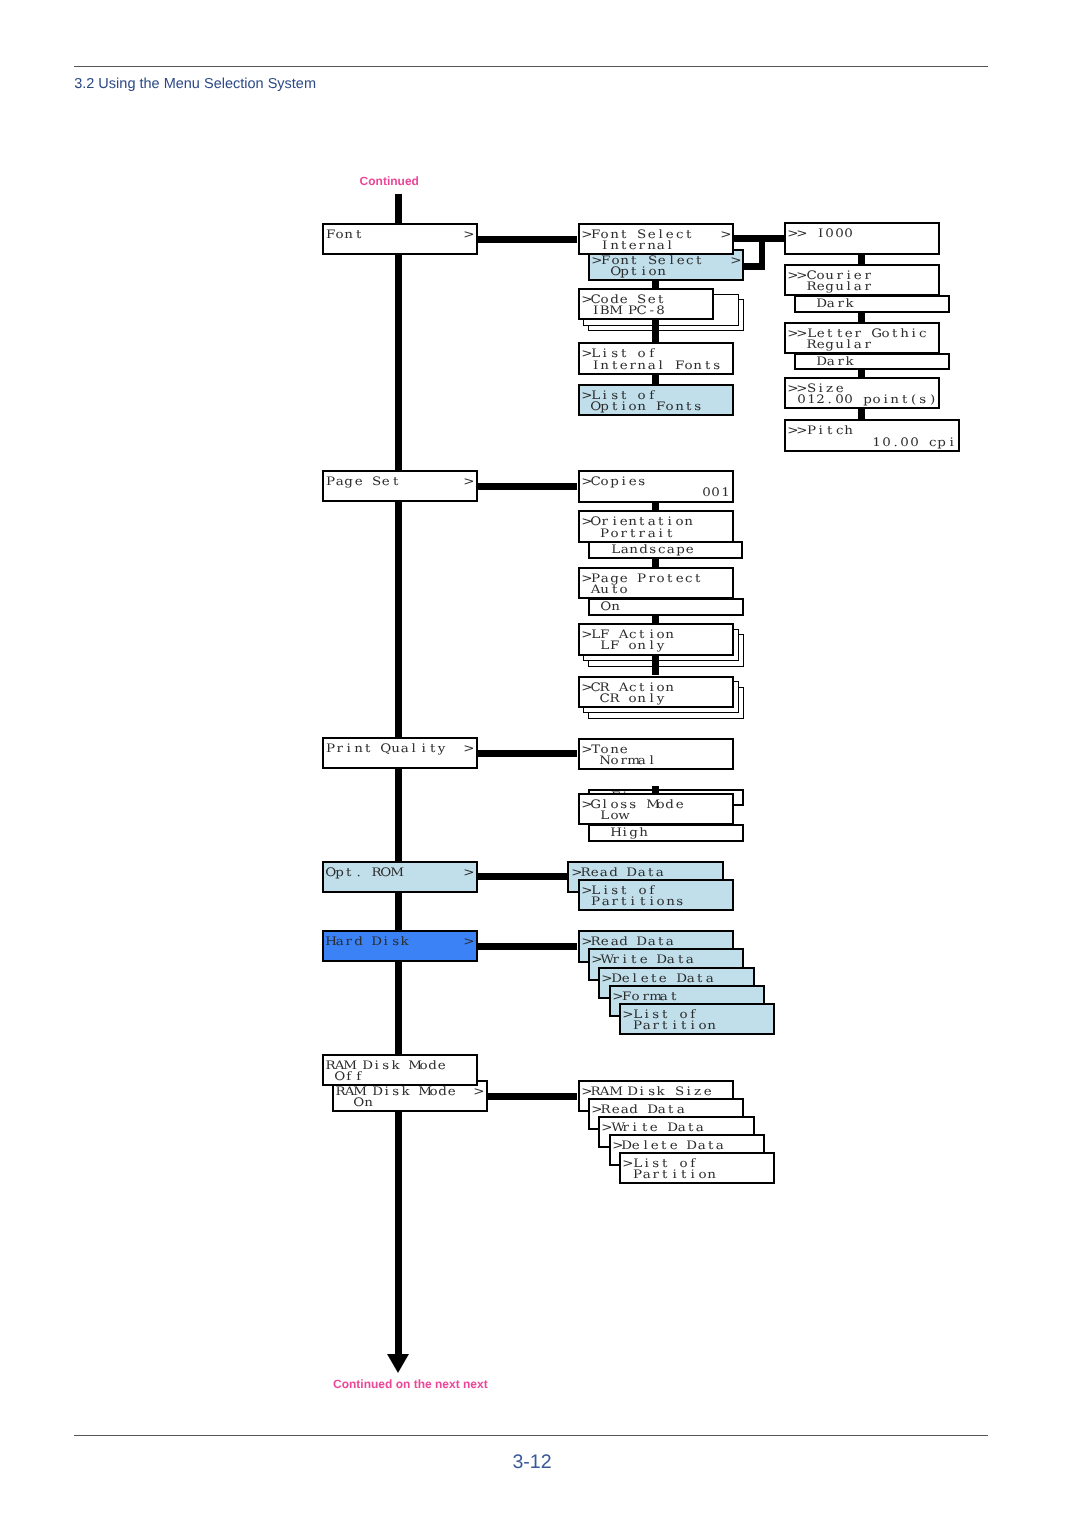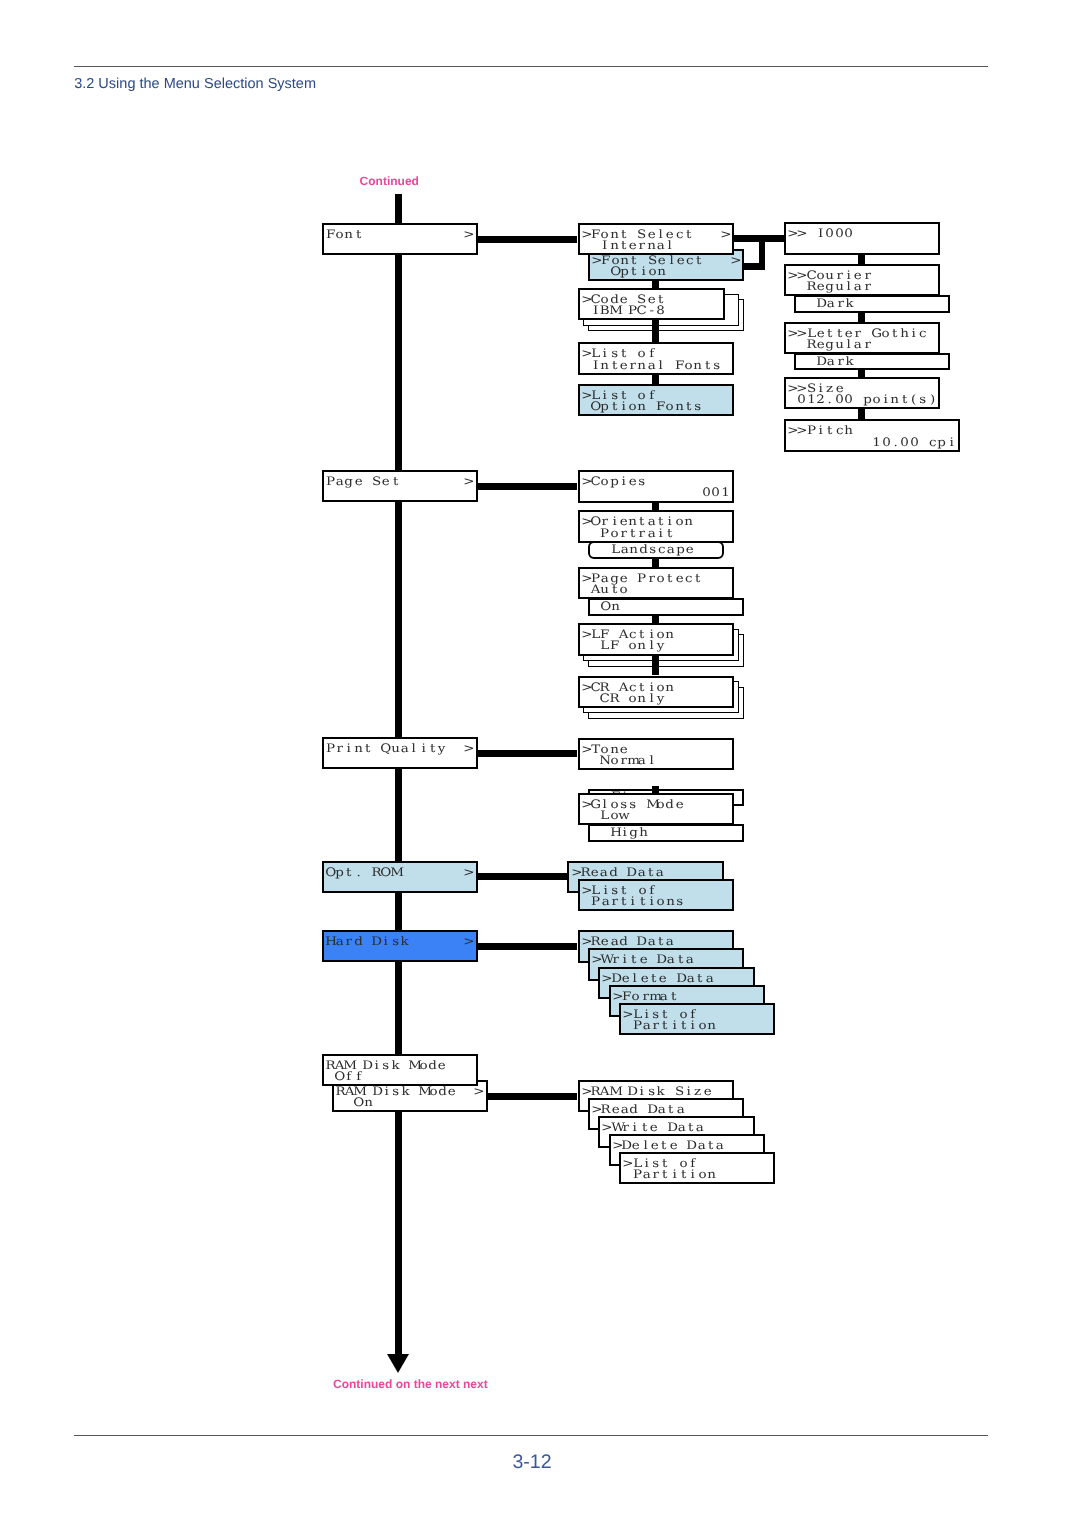--- a/index.html
+++ b/index.html
@@ -59,21 +59,21 @@
         <span class="l2"><i>&nbsp;</i><i>&nbsp;</i><i>I</i><i>n</i><i>t</i><i>e</i><i>r</i><i>n</i><i>a</i><i>l</i></span>
         <span class="ar"><i>&gt;</i></span>
       </div>
       <div class="bx hl" style="left: 588px; top: 248.5px; width: 156.4px; height: 32.3px; z-index: 2; background: rgb(192, 223, 235);">
         <span class="l1"><i>&gt;</i><i>F</i><i>o</i><i>n</i><i>t</i><i>&nbsp;</i><i>S</i><i>e</i><i>l</i><i>e</i><i>c</i><i>t</i></span>
         <span class="l2"><i>&nbsp;</i><i>&nbsp;</i><i>O</i><i>p</i><i>t</i><i>i</i><i>o</i><i>n</i></span>
         <span class="ar"><i>&gt;</i></span>
       </div>
       <div class="bx thin" style="left: 587.9px; top: 299.1px; width: 156.4px; height: 32.3px; z-index: 0;"></div>
       <div class="bx thin" style="left: 582.7px; top: 293.6px; width: 156.4px; height: 32.3px; z-index: 1;"></div>
-      <div class="bx" style="left: 577.5px; top: 288.1px; width: 147px; height: 32.3px; z-index: 2;">
+      <div class="bx" style="left: 577.5px; top: 288.1px; width: 136px; height: 32.3px; z-index: 2;">
         <span class="l1"><i>&gt;</i><i>C</i><i>o</i><i>d</i><i>e</i><i>&nbsp;</i><i>S</i><i>e</i><i>t</i></span>
         <span class="l2"><i>&nbsp;</i><i>I</i><i>B</i><i>M</i><i>&nbsp;</i><i>P</i><i>C</i><i>-</i><i>8</i></span>
       </div>
       <div class="bx" style="left: 577.5px; top: 342.4px; width: 156.4px; height: 32.3px; z-index: 2;">
         <span class="l1"><i>&gt;</i><i>L</i><i>i</i><i>s</i><i>t</i><i>&nbsp;</i><i>o</i><i>f</i></span>
         <span class="l2"><i>&nbsp;</i><i>I</i><i>n</i><i>t</i><i>e</i><i>r</i><i>n</i><i>a</i><i>l</i><i>&nbsp;</i><i>F</i><i>o</i><i>n</i><i>t</i><i>s</i></span>
       </div>
       <div class="bx hl" style="left: 577.5px; top: 384px; width: 156.4px; height: 32.3px; z-index: 2; background: rgb(192, 223, 235);">
         <span class="l1"><i>&gt;</i><i>L</i><i>i</i><i>s</i><i>t</i><i>&nbsp;</i><i>o</i><i>f</i></span>
         <span class="l2"><i>&nbsp;</i><i>O</i><i>p</i><i>t</i><i>i</i><i>o</i><i>n</i><i>&nbsp;</i><i>F</i><i>o</i><i>n</i><i>t</i><i>s</i></span>
@@ -109,21 +109,21 @@
       <div class="bar" style="left: 652.2px; top: 655.6px; width: 7.1px; height: 19.9px; z-index: 2;"></div>
       <div class="bar" style="left: 475.6px; top: 483.1px; width: 101.9px; height: 7.1px; z-index: 3;"></div>
       <div class="bx" style="left: 321.5px; top: 470.2px; width: 156.1px; height: 32.3px; z-index: 4;">
         <span class="l1"><i>P</i><i>a</i><i>g</i><i>e</i><i>&nbsp;</i><i>S</i><i>e</i><i>t</i></span>
         <span class="ar"><i>&gt;</i></span>
       </div>
       <div class="bx" style="left: 577.5px; top: 470.3px; width: 156.4px; height: 32.3px; z-index: 2;">
         <span class="l1"><i>&gt;</i><i>C</i><i>o</i><i>p</i><i>i</i><i>e</i><i>s</i></span>
         <span class="r1"><i>0</i><i>0</i><i>1</i></span>
       </div>
-      <div class="bx sm" style="left: 587.9px; top: 541.4px; width: 136px; height: 17.8px; z-index: 1; border-radius: 6px;">
+      <div class="bx sm" style="left: 587.9px; top: 541.4px; width: 155px; height: 17.8px; z-index: 1;">
         <span class="l2"><i>&nbsp;</i><i>&nbsp;</i><i>L</i><i>a</i><i>n</i><i>d</i><i>s</i><i>c</i><i>a</i><i>p</i><i>e</i></span>
       </div>
       <div class="bx" style="left: 577.5px; top: 510.4px; width: 156.4px; height: 32.3px; z-index: 2;">
         <span class="l1"><i>&gt;</i><i>O</i><i>r</i><i>i</i><i>e</i><i>n</i><i>t</i><i>a</i><i>t</i><i>i</i><i>o</i><i>n</i></span>
         <span class="l2"><i>&nbsp;</i><i>&nbsp;</i><i>P</i><i>o</i><i>r</i><i>t</i><i>r</i><i>a</i><i>i</i><i>t</i></span>
       </div>
       <div class="bx sm" style="left: 587.9px; top: 598.2px; width: 156.4px; height: 17.8px; z-index: 1;">
         <span class="l2"><i>&nbsp;</i><i>O</i><i>n</i></span>
       </div>
       <div class="bx" style="left: 577.5px; top: 567.2px; width: 156.4px; height: 32.3px; z-index: 2; padding-left: 40px;">

